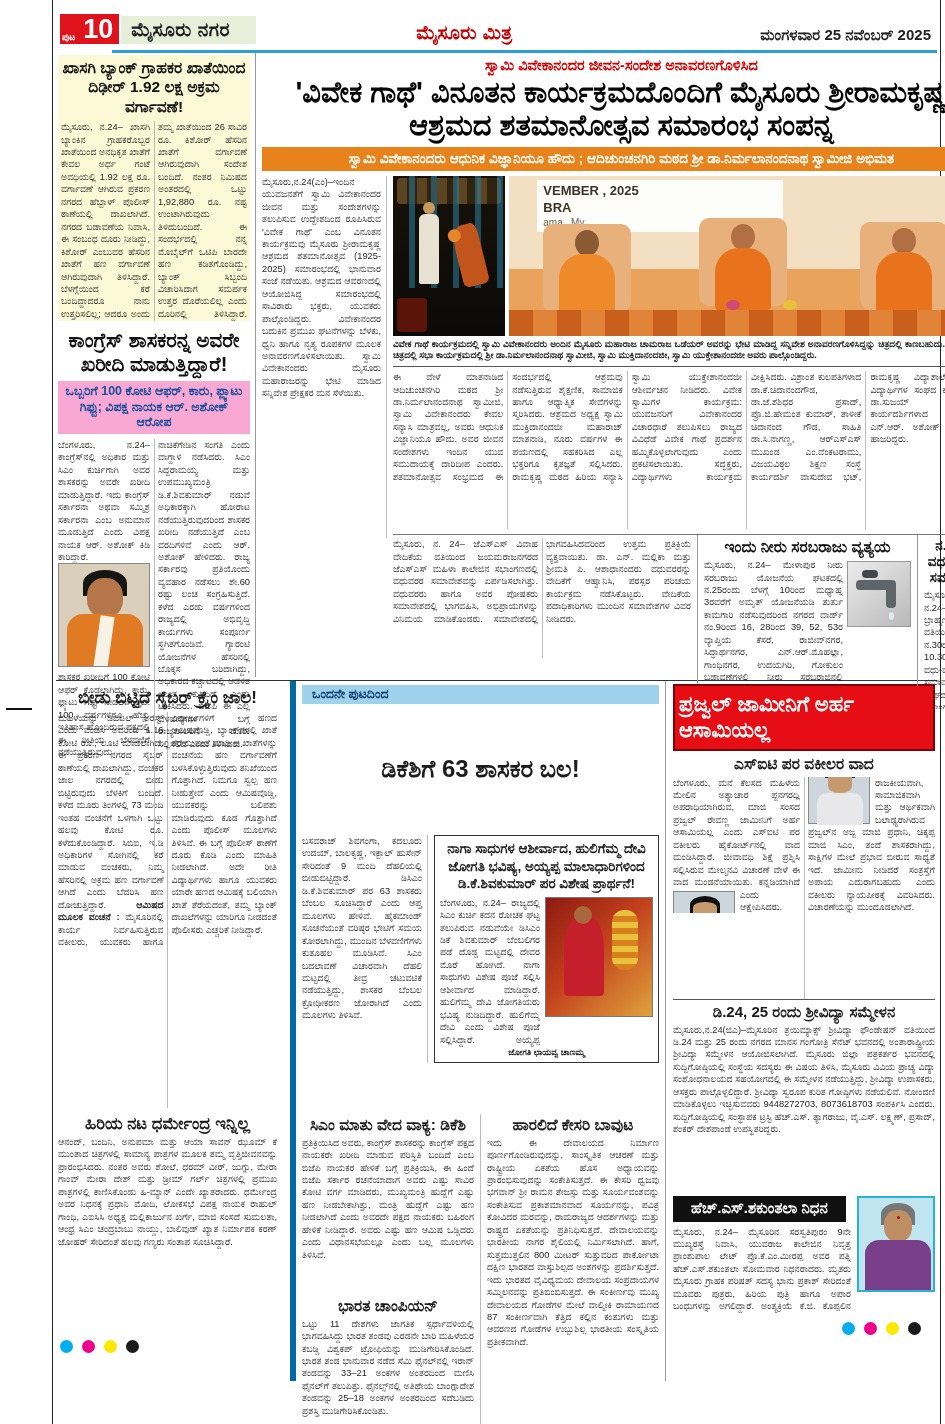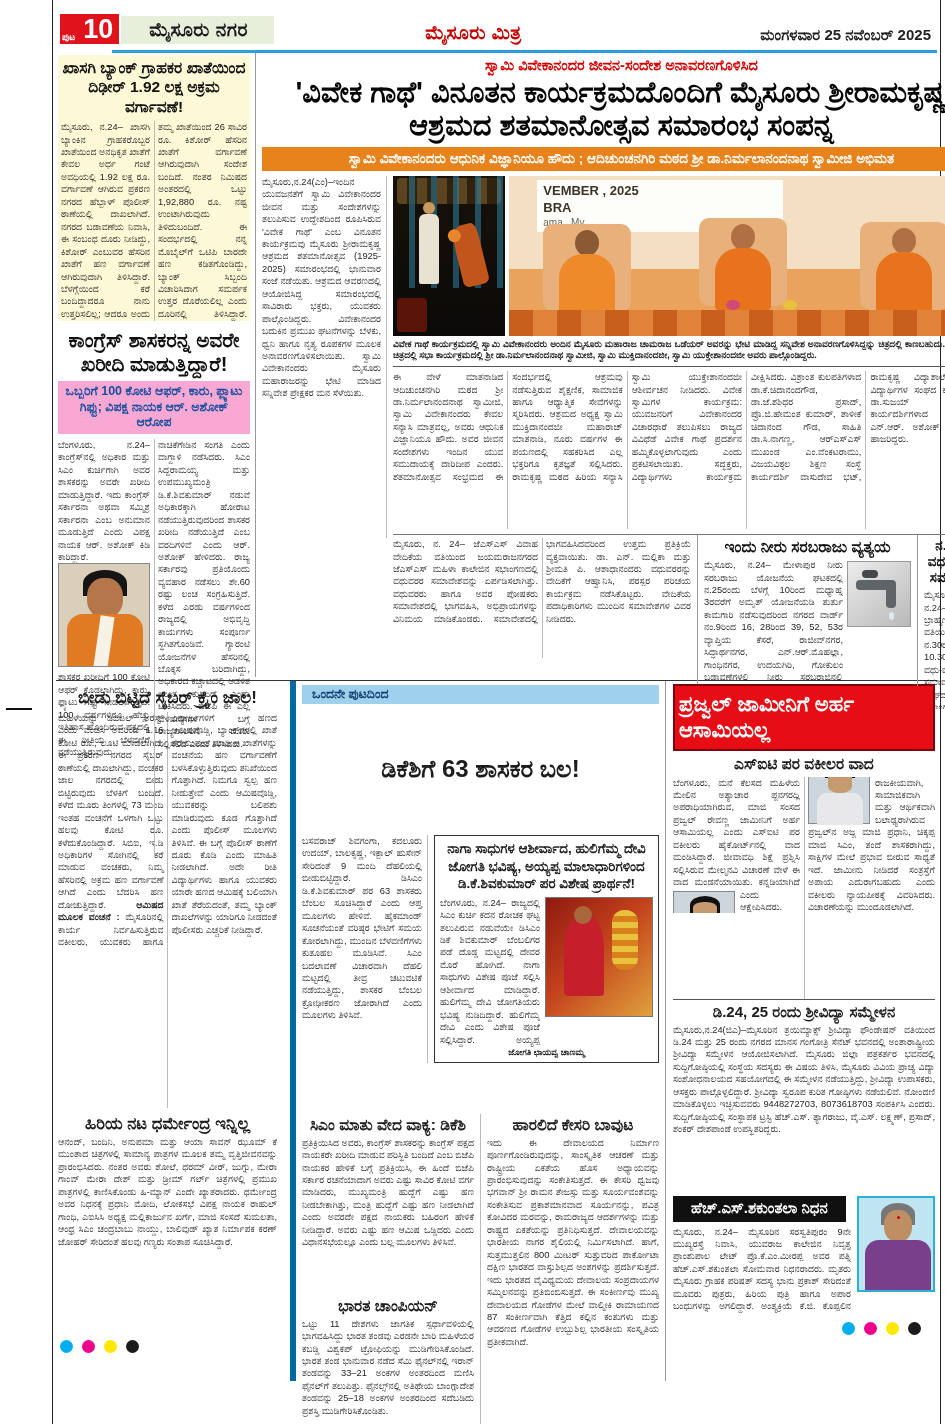--- a/index.html
+++ b/index.html
@@ -7,21 +7,21 @@
   body { font-family:"Liberation Sans","DejaVu Sans",sans-serif; color:#1c1c1c; }
   .page { position:relative; width:945px; height:1424px; background:#fff; overflow:hidden; }
   .fold-dash { position:absolute; left:6px; top:708px; width:26px; height:2px; background:#111; }
   .content { position:absolute; left:52px; top:0; width:889px; height:1424px; border-left:1px solid #222; border-right:1px solid #222; background:#fff; padding:0 3px; }
 
   
   .hdr { display:flex; align-items:flex-end; padding:12px 4px 4px 4px; height:48px; }
   .pagebox { display:flex; align-items:stretch; }
   .pagebox .putalbl { font-size:9px; font-weight:bold; background:#e0121c; color:#fff; writing-mode:horizontal-tb; display:flex; align-items:flex-end; padding:1px 2px; }
   .pagebox .num { background:#e0121c; color:#fff; font-size:27px; font-weight:bold; padding:0 6px; line-height:30px; }
-  .section-name { background:#e7efda; font-size:19px; font-weight:bold; padding:3px 26px 3px 28px; margin-left:2px; letter-spacing:.5px; }
+  .section-name { background:#e7efda; font-size:19px; font-weight:bold; padding:3px 26px 3px 10px; margin-left:2px; letter-spacing:.5px; }
   .masthead { flex:1; text-align:center; color:#c40000; font-size:19px; font-weight:bold; letter-spacing:.5px; }
   .dateline { width:260px; text-align:right; font-size:15px; font-weight:bold; color:#222; padding-right:2px; }
   .bluerule { height:3px; background:#2b9fd9; margin:2px 0 0 56px; }
 
   
   .bodytxt { font-size:9.3px; line-height:1.34; text-align:justify; color:#242424; overflow:hidden; }
   .cols2 { column-count:2; column-gap:8px; column-rule:1px solid #bbb; }
   .cols5 { column-count:5; column-gap:9px; column-rule:1px solid #bbb; }
   .bold { font-weight:bold; }
   .hl { font-weight:bold; color:#111; text-align:center; }
@@ -106,21 +106,21 @@
   .naga-box h4 { font-size:13.5px; line-height:1.3; text-align:center; color:#1c1c1c; margin-bottom:4px; }
   .naga-photo { float:right; width:108px; height:120px; margin:0 0 3px 5px; background:linear-gradient(135deg,#8e1a10,#c2401c 45%,#e0a23c); position:relative; border:1px solid #777; overflow:hidden; }
   .np-fig { position:absolute; left:18px; top:18px; width:40px; height:80px; background:#c41f2a; border-radius:40% 40% 4px 4px; }
   .np-fig:before { content:""; position:absolute; left:10px; top:-10px; width:18px; height:18px; background:#a8683c; border-radius:50%; }
   .np-garland { position:absolute; right:14px; top:12px; width:26px; height:60px; background:repeating-linear-gradient(#e8c23c 0 6px,#d8801c 6px 12px); border-radius:12px; }
   .naga-cap { font-size:8.5px; font-weight:bold; text-align:center; clear:none; }
   .dks-row2 { display:flex; gap:6px; flex:1; margin-top:5px; }
   .dks2-col { flex:1; }
   .dks2-col + .dks2-col { border-left:1px solid #bbb; padding-left:6px; }
   .subhl { font-size:15.5px; font-weight:bold; text-align:center; margin:2px 0 3px; }
-  .cm-body { height:158px;font-family:Liberation Serif, serif; } .bharat-body { height:116px; } .kesari-body { height:288px; }
+  .cm-body { height:158px; } .bharat-body { height:116px; } .kesari-body { height:288px; }
 
   .bot-right { flex:1; padding:3px 2px 0 7px; display:flex; flex-direction:column; }
   .prajwal-box { background:#e60d14; border:2px solid #7a0508; color:#fff; font-weight:bold; font-size:21px; line-height:1.25; text-align:left; padding:5px 4px; margin-bottom:4px; }
   .sit-sub { font-size:15.5px; font-weight:bold; text-align:center; margin-bottom:4px; }
   .prajwal-body { height:222px; }
   .prajwal-photo { width:62px; height:70px; background:#cdd6dc; border:1px solid #888; position:relative; display:inline-block; float:left; margin:2px 5px 2px 0; }
   .pj-hair { position:absolute; left:16px; top:4px; width:30px; height:18px; background:#101010; border-radius:50% 50% 0 0; }
   .pj-face { position:absolute; left:19px; top:10px; width:24px; height:28px; background:#c49a6e; border-radius:45%; }
   .pj-shirt { position:absolute; left:8px; top:38px; width:46px; height:32px; background:#e8e8ea; border-radius:10px 10px 0 0; }
   .srividya h3 { font-size:15px; text-align:center; border-top:1px solid #555; padding-top:3px; margin-bottom:3px; }

